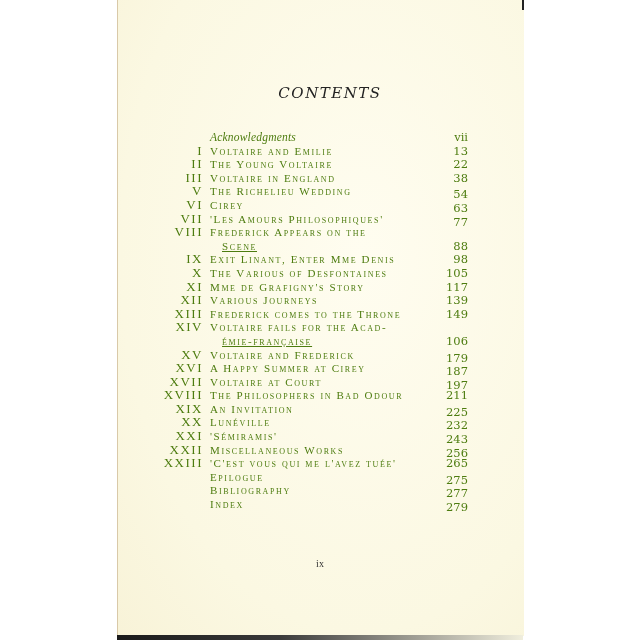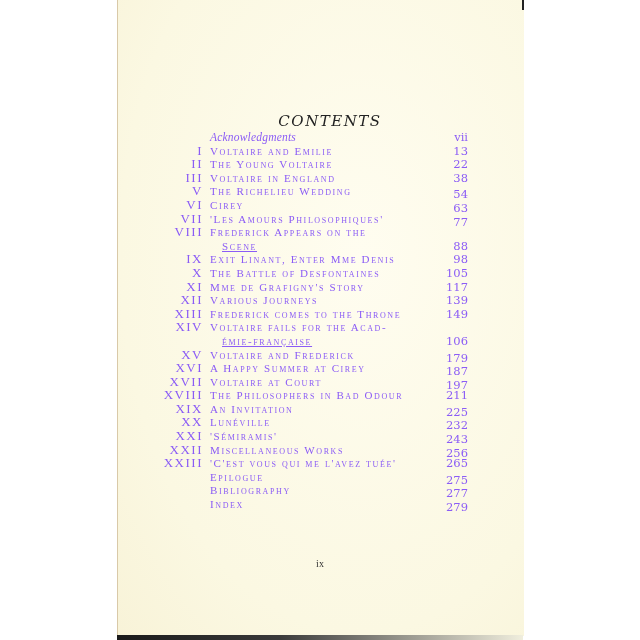--- a/index.html
+++ b/index.html
@@ -33,39 +33,39 @@
       left: 522px;
       top: 0;
       width: 2px;
       height: 10px;
       background: #222;
     }
     .title {
       position: absolute;
       left: 117px;
       width: 426px;
-      top: 112px;
+      top: 84px;
       text-align: center;
       font-family: "DejaVu Serif", serif;
       font-style: italic;
       font-size: 15px;
       letter-spacing: 1.5px;
       color: #222;
     }
     .toc {
       position: absolute;
       left: 0;
       top: 130px;
       width: 640px;
     }
     .row {
       position: relative;
       height: 13.6px;
       font-family: "Liberation Serif", serif;
-      color: #8b5cf6;
+      color: #4d7c0f;
     }
     .row .num {
       position: absolute;
       right: 437px; 
       top: 0;
       font-size: 13px;
       letter-spacing: 1.5px;
       line-height: 14px;
     }
     .row .label {
@@ -159,21 +159,21 @@
       <span class="label indent">Scene</span>
       <span class="page-no">88</span>
     </div>
     <div class="row">
       <span class="num">IX</span>
       <span class="label">Exit Linant, Enter Mme Denis</span>
       <span class="page-no">98</span>
     </div>
     <div class="row">
       <span class="num">X</span>
-      <span class="label">The Battle of Desfontaines</span>
+      <span class="label">The Various of Desfontaines</span>
       <span class="page-no">105</span>
     </div>
     <div class="row">
       <span class="num">XI</span>
       <span class="label">Mme de Grafigny's Story</span>
       <span class="page-no">117</span>
     </div>
     <div class="row">
       <span class="num">XII</span>
       <span class="label">Various Journeys</span>

